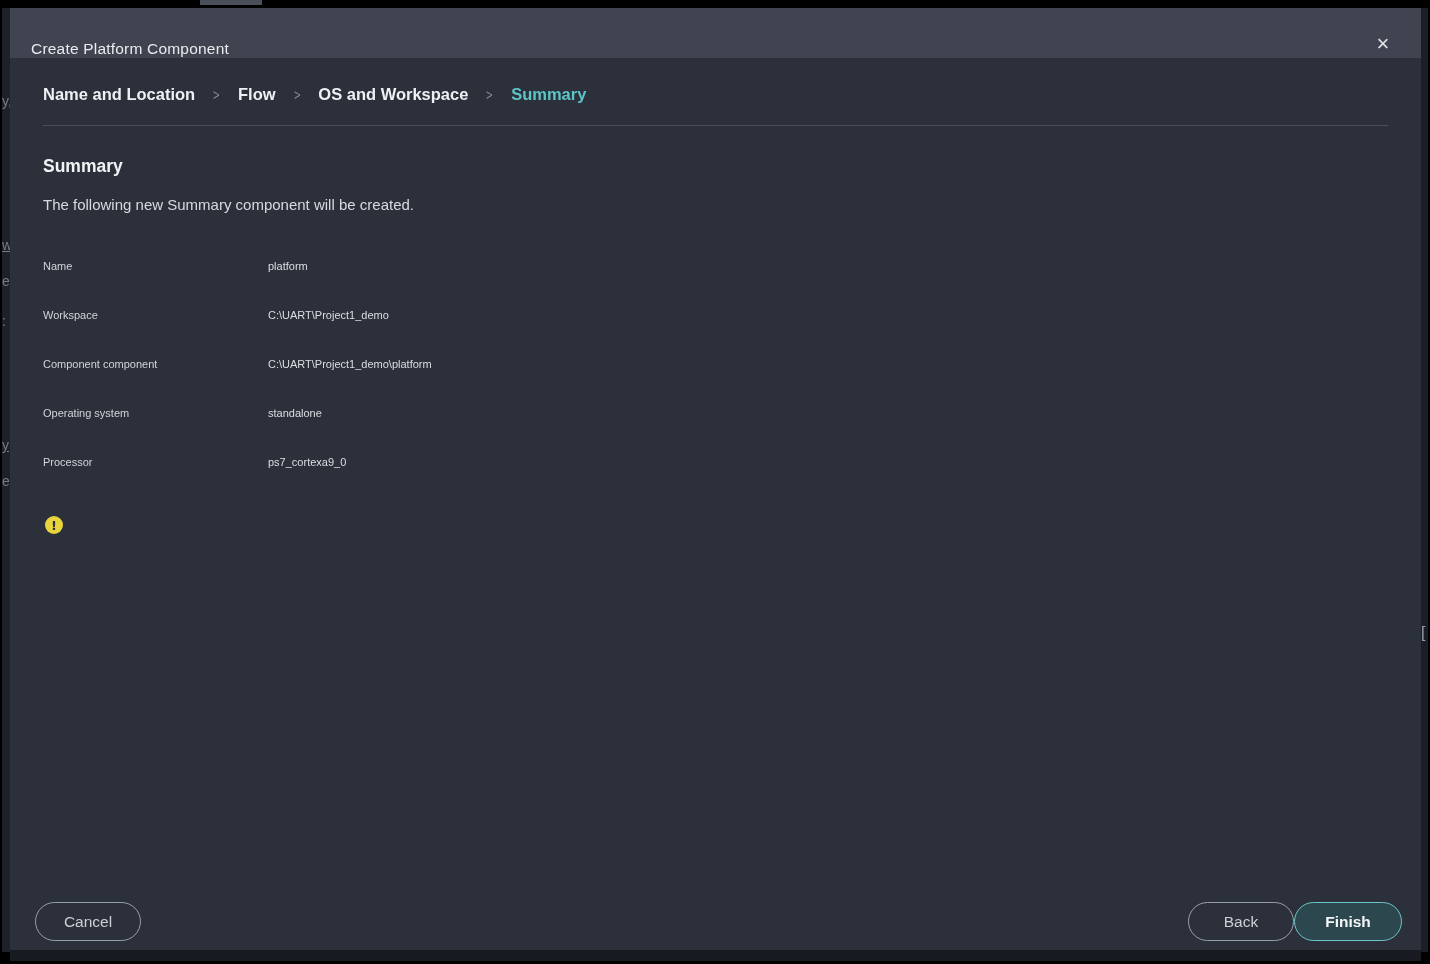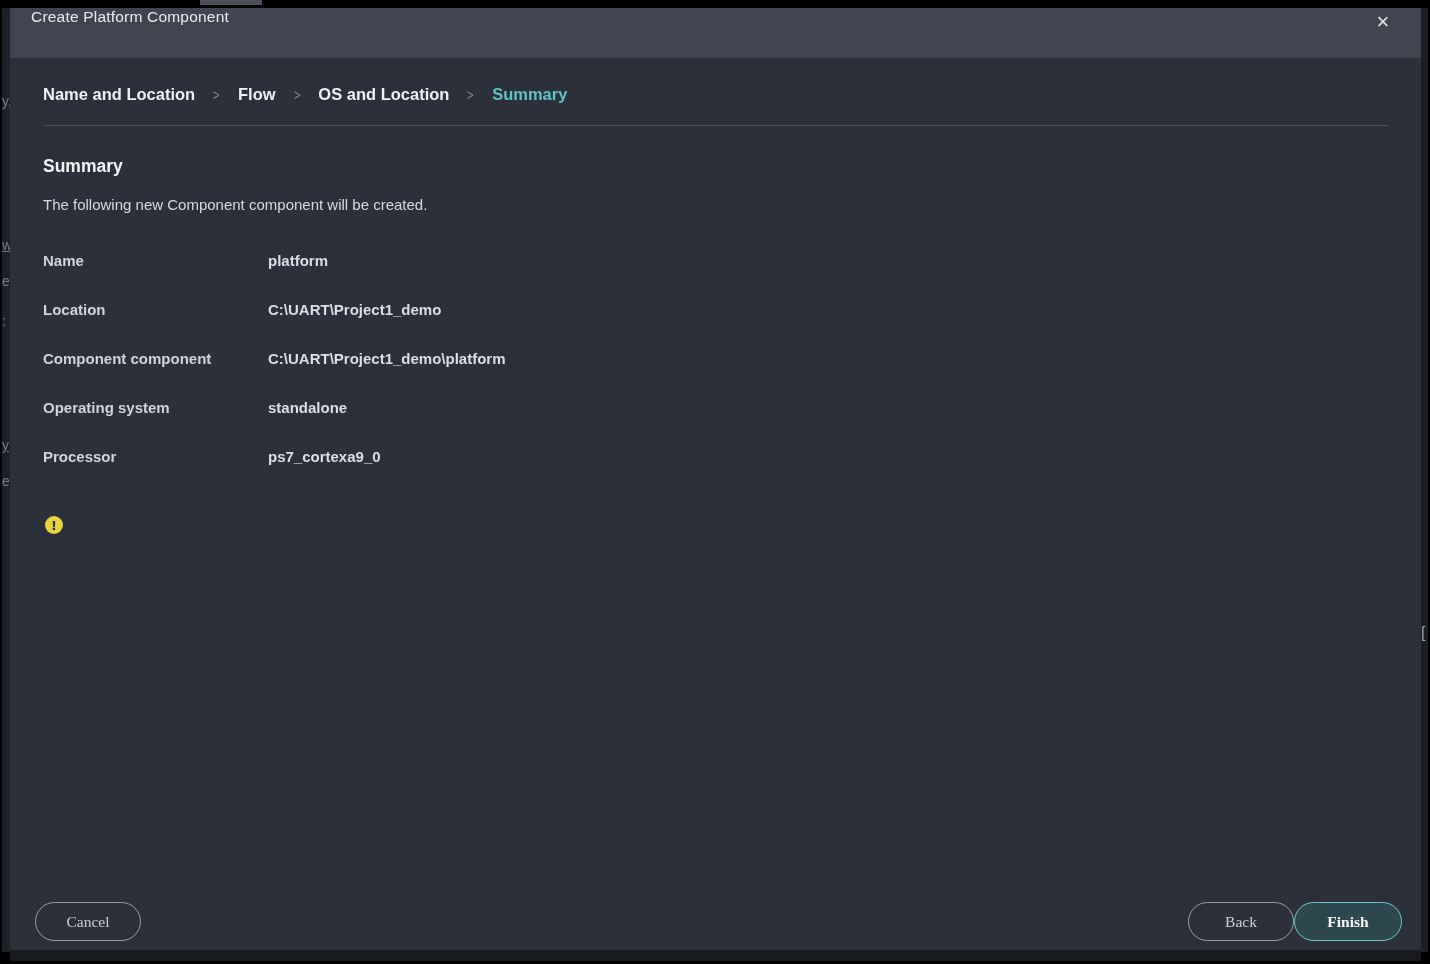--- a/index.html
+++ b/index.html
@@ -40,21 +40,21 @@
 
   
   .dialog {
     position: absolute; left: 10px; top: 8px; width: 1411px; height: 942px;
     background: #2b303b;
     display: flex; flex-direction: column;
   }
   .titlebar {
     height: 50px; flex: 0 0 50px;
     background: #3f4450;
-    display: flex; align-items: flex-start;
+    display: flex; align-items: flex-end;
     padding: 0 24px 0 21px;
   }
   .titlebar .title {
     color: #e9ebee; font-size: 15.5px; letter-spacing: 0.2px;
   }
   .close-btn {
     margin-left: auto;
     width: 28px; height: 28px;
     display: flex; align-items: center; justify-content: center;
     color: #e2e4e8; font-size: 22px; line-height: 1;
@@ -87,23 +87,22 @@
     color: #f2f3f5; font-size: 17.5px; font-weight: bold;
   }
   .description {
     margin-top: 19px;
     color: #d8dade; font-size: 15px;
   }
 
   
   .fields { margin-top: 35px; }
   .field-row {
-    display: flex; margin-bottom: 25px; height: 24px; align-items: center;
-    font-size: 15px;
-    font-weight: bold;
+    display: flex; margin-bottom: 25px; height: 24px; align-items: flex-end;
+    font-size: 11px;
   }
   .field-label { width: 225px; color: #d2d4d9; }
   .field-value { color: #dcdee2; }
 
   
   .note-row {
     margin-top: 48px;
     display: flex; align-items: center;
     margin-left: 2px;
   }
@@ -123,21 +122,21 @@
     position: absolute; left: 0; right: 0; bottom: 9px;
     padding: 0 19px 0 25px;
     display: flex; align-items: center;
   }
   .btn {
     height: 39px; min-width: 106px; padding: 8px 26px;
     border-radius: 20px;
     background: transparent;
     border: 1px solid #999fa9;
     color: #ccd0d5; font-size: 15.5px;
-    font-family: Liberation Serif, serif;
+    font-family: Liberation Sans, sans-serif;
     cursor: pointer;
   }
   .btn-group-right { margin-left: auto; display: flex; gap: 0; }
   .btn.primary {
     border: 1px solid #6cc6ca;
     background: #2d474e;
     color: #f5f6f8; font-weight: 600;
     min-width: 108px;
   }
 </style>
@@ -165,37 +164,37 @@
     <span class="close-btn">×</span>
   </div>
 
   <div class="content">
 
     <div class="breadcrumb">
       <span class="step">Name and Location</span>
       <span class="sep">&gt;</span>
       <span class="step">Flow</span>
       <span class="sep">&gt;</span>
-      <span class="step">OS and Location</span>
+      <span class="step">OS and Workspace</span>
       <span class="sep">&gt;</span>
       <span class="step active">Summary</span>
     </div>
 
     <hr class="divider">
 
     <div class="heading">Summary</div>
-    <div class="description">The following new Component component will be created.</div>
+    <div class="description">The following new Summary component will be created.</div>
 
     <div class="fields">
       <div class="field-row">
         <span class="field-label">Name</span>
         <span class="field-value">platform</span>
       </div>
       <div class="field-row">
-        <span class="field-label">Location</span>
+        <span class="field-label">Workspace</span>
         <span class="field-value">C:\UART\Project1_demo</span>
       </div>
       <div class="field-row">
         <span class="field-label">Component component</span>
         <span class="field-value">C:\UART\Project1_demo\platform</span>
       </div>
       <div class="field-row">
         <span class="field-label">Operating system</span>
         <span class="field-value">standalone</span>
       </div>

